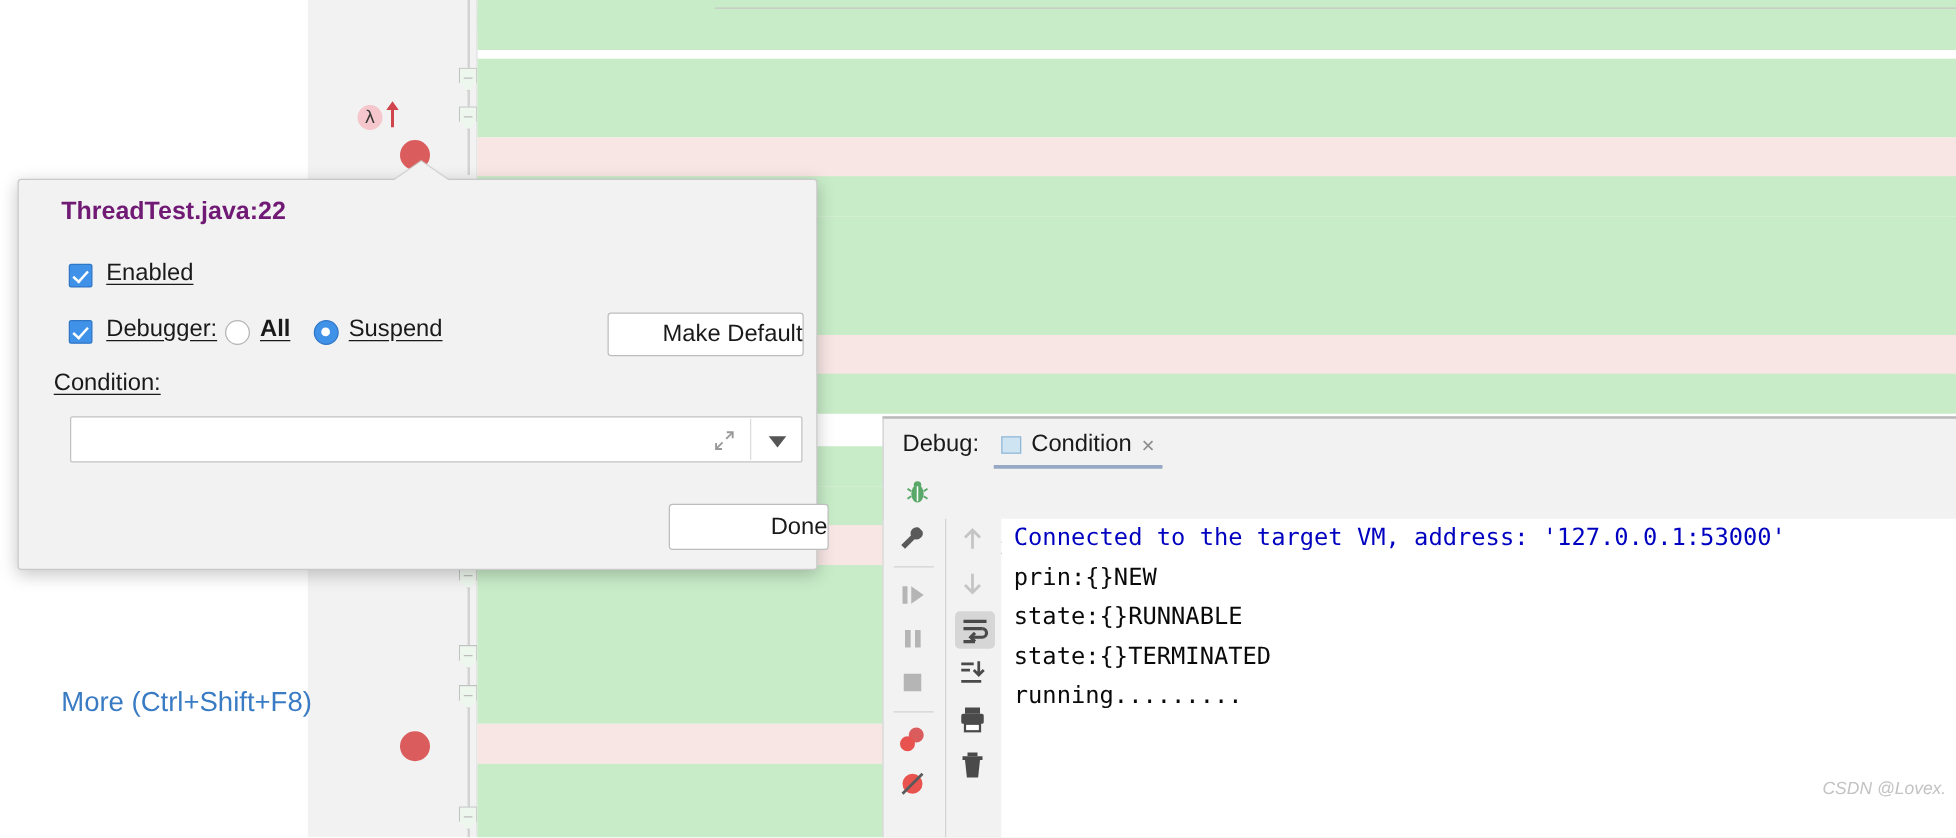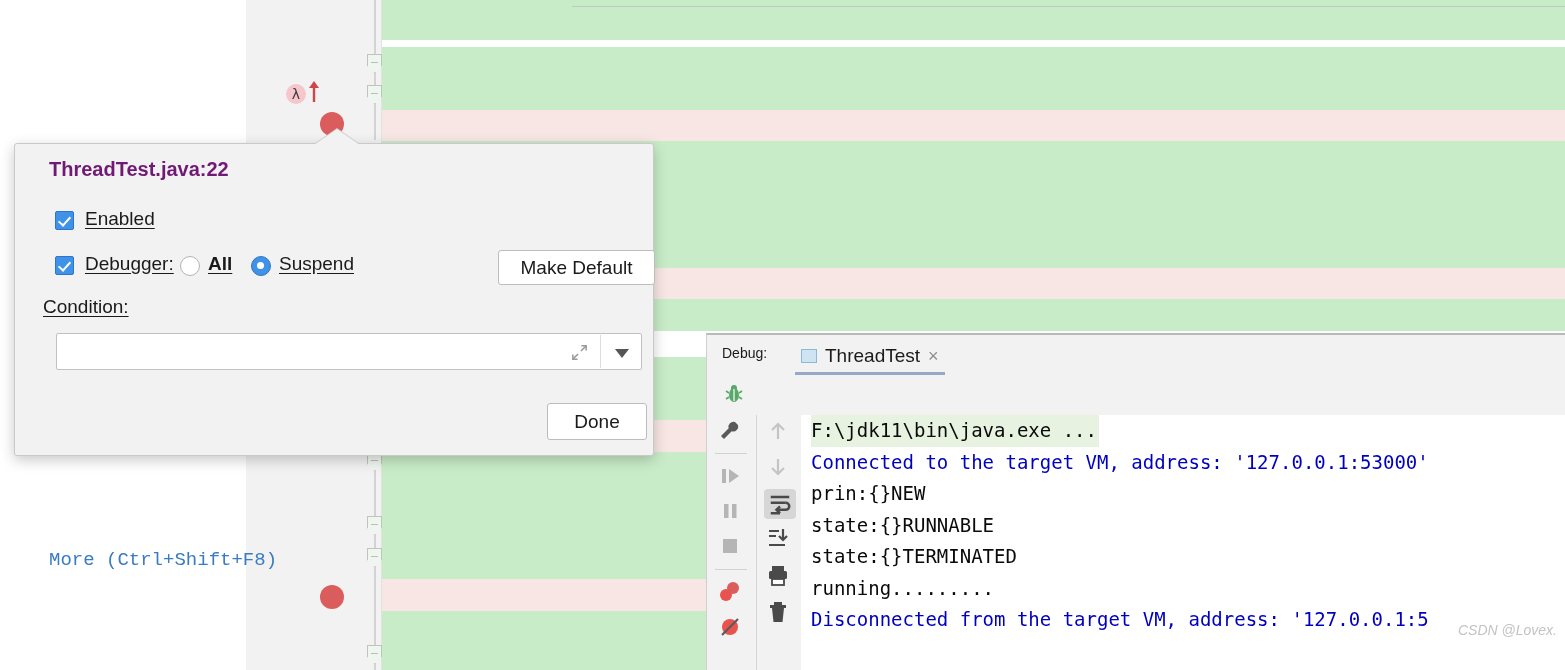--- a/index.html
+++ b/index.html
@@ -112,49 +112,49 @@
     background: #ffffff; border: 1.6px solid #b4b4b4;
   }
   .radio.on { background: #3f92e8; border-color: #3076c6; }
   .radio.on::after {
     content: ""; position: absolute; left: 5.2px; top: 5.2px;
     width: 7px; height: 7px; border-radius: 50%; background: #ffffff;
   }
   .btn {
     position: absolute; background: #ffffff; border: 1px solid #bdbdbd;
     border-radius: 3px; font-size: 19px; color: #1a1a1a;
-    text-align: center; cursor: pointer; margin-left: 12px;
+    text-align: right; cursor: pointer;
   }
   .cond-field {
     position: absolute; left: 41px; top: 189px; width: 586px; height: 37px;
     background: #ffffff; border: 1px solid #c2c2c2; border-radius: 2px;
   }
   .cond-expand { position: absolute; right: 52px; top: 9px; width: 19px; height: 19px; }
   .cond-div { position: absolute; right: 40px; top: 1px; bottom: 1px; width: 1px; background: #dcdcdc; }
   .cond-drop {
     position: absolute; right: 0; top: 0; width: 40px; height: 35px;
   }
   .cond-drop::after {
     content: ""; position: absolute; left: 14px; top: 15px;
     border-left: 7px solid transparent; border-right: 7px solid transparent;
     border-top: 9px solid #555555;
   }
   .more-link {
     position: absolute; left: 34px; top: 405px;
-    font-size: 19px; color: #3a7cc4; cursor: pointer; font-family: Liberation Mono, monospace;
+    font-size: 22px; color: #3a7cc4; cursor: pointer;
   }
 
   
   .debug {
     position: absolute; left: 706px; top: 333px; width: 859px; height: 337px;
     background: #f2f2f2; border-top: 2px solid #b9b9b9; border-left: 1px solid #cfcfcf;
     z-index: 30;
   }
   .dbg-head { position: absolute; left: 0; top: 0; right: 0; height: 40px; }
-  .dbg-label { position: absolute; left: 15px; top: 10px; font-size: 14px; color: #1a1a1a; }
+  .dbg-label { position: absolute; left: 15px; top: 10px; font-size: 19px; color: #1a1a1a; }
   .dbg-tab {
     position: absolute; left: 88px; top: 5px; height: 35px;
     padding: 0 6px; border-bottom: 3px solid #97a9c4;
     display: flex; align-items: center; gap: 8px;
   }
   .dbg-tab-name { font-size: 19px; color: #1a1a1a; }
   .run-ico {
     width: 16px; height: 14px; background: #cfe4f2;
     border: 1.6px solid #8fb8d6;
   }
@@ -344,30 +344,30 @@
         <path d="M12 3 L17 3 L17 8" stroke="#9a9a9a" stroke-width="1.6" fill="none"></path>
         <path d="M17 3 L11.5 8.5" stroke="#9a9a9a" stroke-width="1.6" fill="none"></path>
         <path d="M8 17 L3 17 L3 12" stroke="#9a9a9a" stroke-width="1.6" fill="none"></path>
         <path d="M3 17 L8.5 11.5" stroke="#9a9a9a" stroke-width="1.6" fill="none"></path>
       </svg>
       <div class="cond-div"></div>
       <div class="cond-drop"></div>
     </div>
 
     <div class="more-link">More (Ctrl+Shift+F8)</div>
-    <div class="btn" style="left:520px; top:259px; width:100px; height:37px; line-height:35px">Done</div>
+    <div class="btn" style="left:520px; top:259px; width:128px; height:37px; line-height:35px">Done</div>
   </div>
 
   <div class="debug">
 
     <div class="dbg-head">
       <div class="dbg-label">Debug:</div>
       <div class="dbg-tab">
         <span class="run-ico"></span>
-        <span class="dbg-tab-name">ThreadTest</span>
+        <span class="dbg-tab-name">Condition</span>
         <span class="xclose">×</span>
       </div>
     </div>
 
     <div class="dbg-bar">
       <svg class="bugico" viewBox="0 0 22 22">
         <ellipse cx="11" cy="12" rx="5" ry="7" fill="#59a869"></ellipse>
         <circle cx="11" cy="5" r="3" fill="#59a869"></circle>
         <path d="M3 8 L6 10 M3 16 L6 14 M19 8 L16 10 M19 16 L16 14" stroke="#59a869" stroke-width="1.6"></path>
         <path d="M11 6 L11 18" stroke="#ffffff" stroke-width="1.2"></path>
@@ -472,24 +472,22 @@
         <rect x="7" y="17" width="12" height="6" fill="#ffffff" stroke="#4a4a4a" stroke-width="1.8"></rect>
       </svg>
       <svg class="rbtn" style="top:184px; left:8px" viewBox="0 0 26 26">
         <rect x="9" y="3" width="8" height="3" fill="#4a4a4a"></rect>
         <rect x="5" y="6" width="16" height="3" fill="#4a4a4a"></rect>
         <path d="M7 9 L8.5 23 L17.5 23 L19 9 Z" fill="#4a4a4a"></path>
       </svg>
     </div>
 
     <div class="console">
-      <div><span class="cline hl">F:\jdk11\bin\java.exe ...</span></div>
       <div class="cline blue">Connected to the target VM, address: '127.0.0.1:53000'</div>
       <div class="cline">prin:{}NEW</div>
       <div class="cline">state:{}RUNNABLE</div>
       <div class="cline">state:{}TERMINATED</div>
       <div class="cline">running.........</div>
-      <div class="cline blue">Disconnected from the target VM, address: '127.0.0.1:5</div>
       <div class="watermark">CSDN @Lovex.</div>
     </div>
   </div>
 
 </div>
 
 </body></html>

